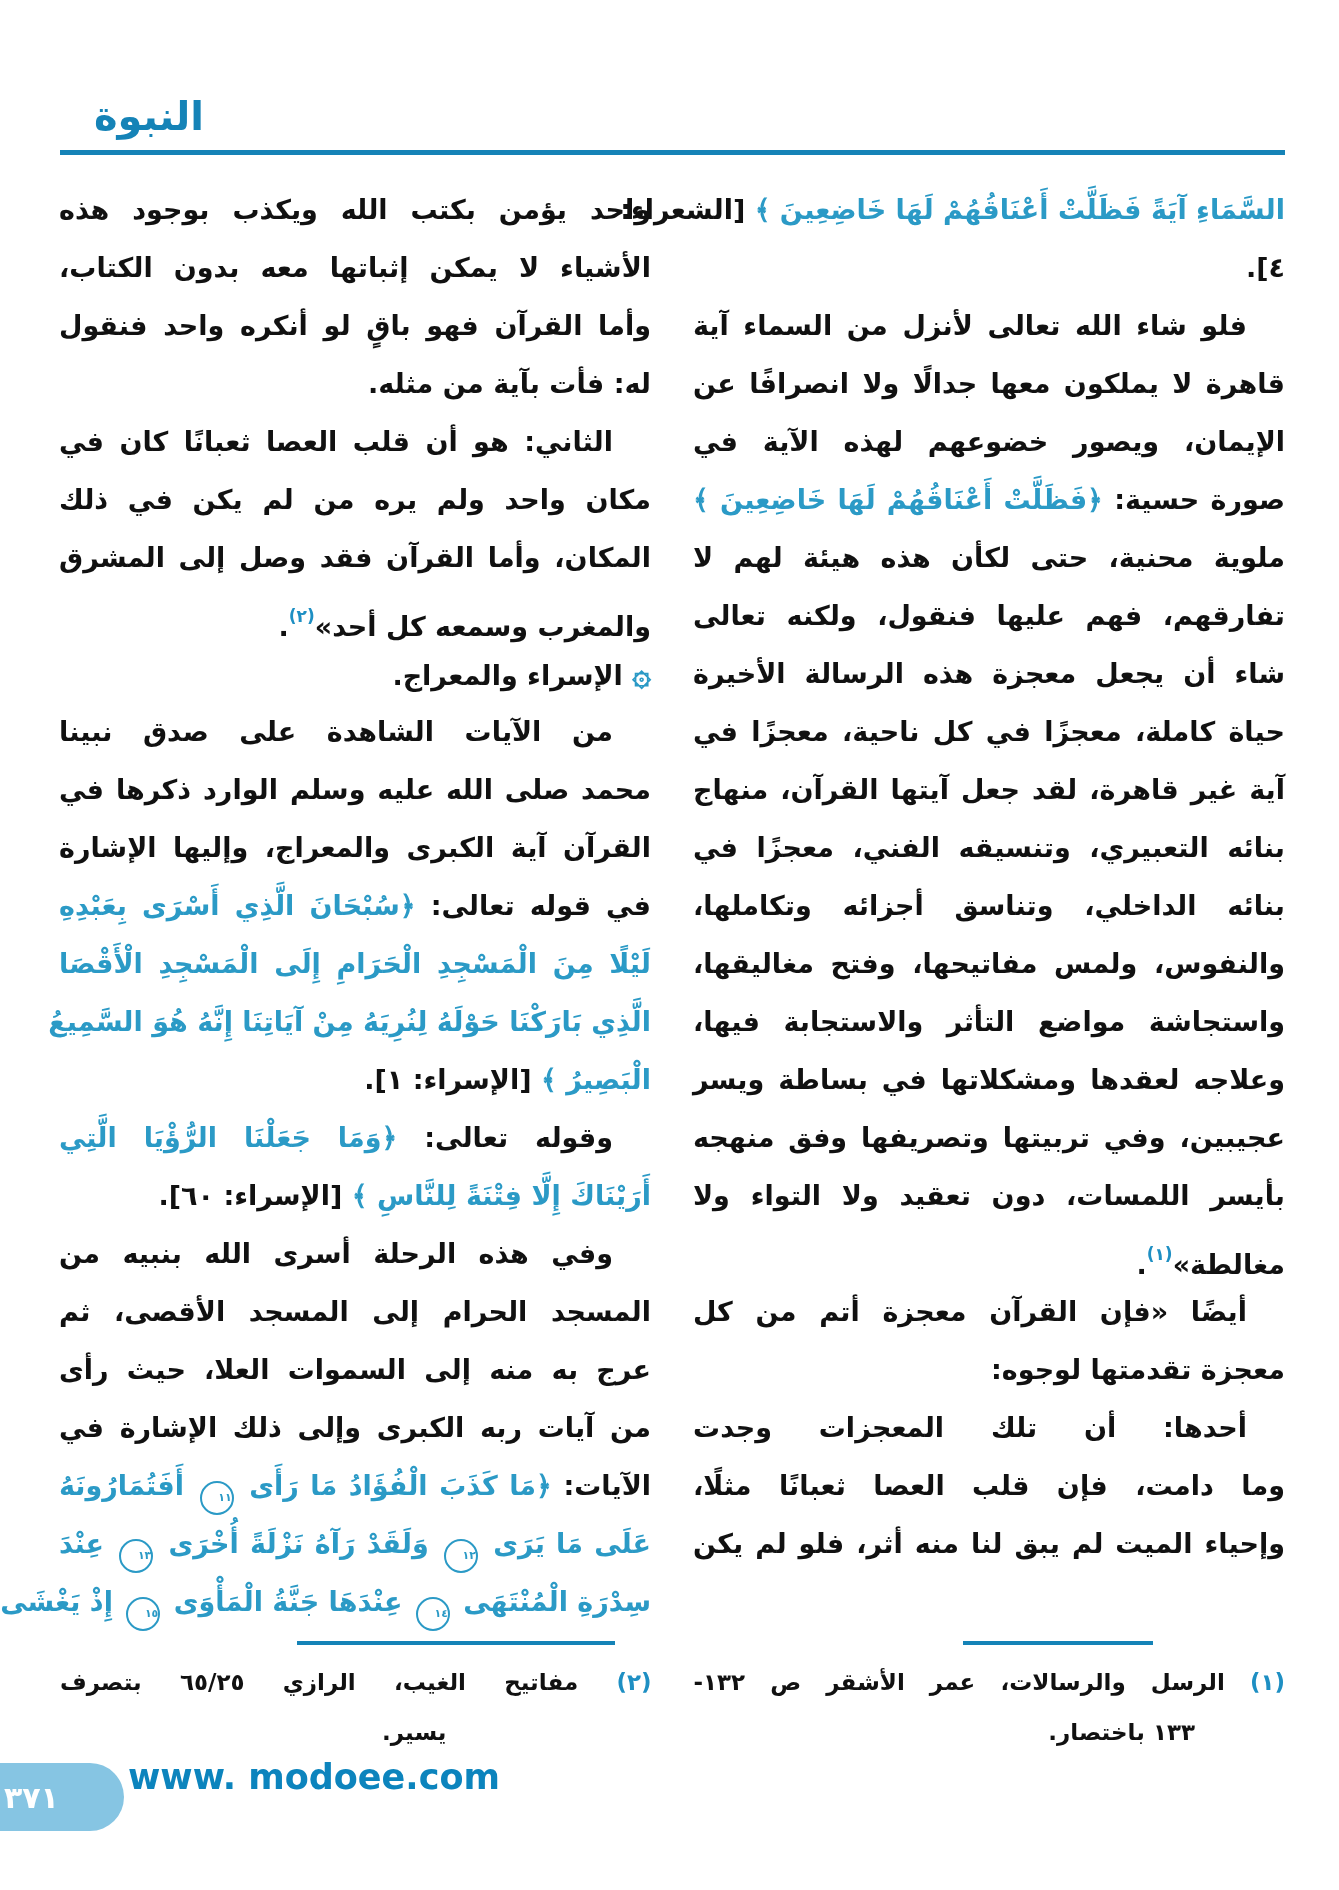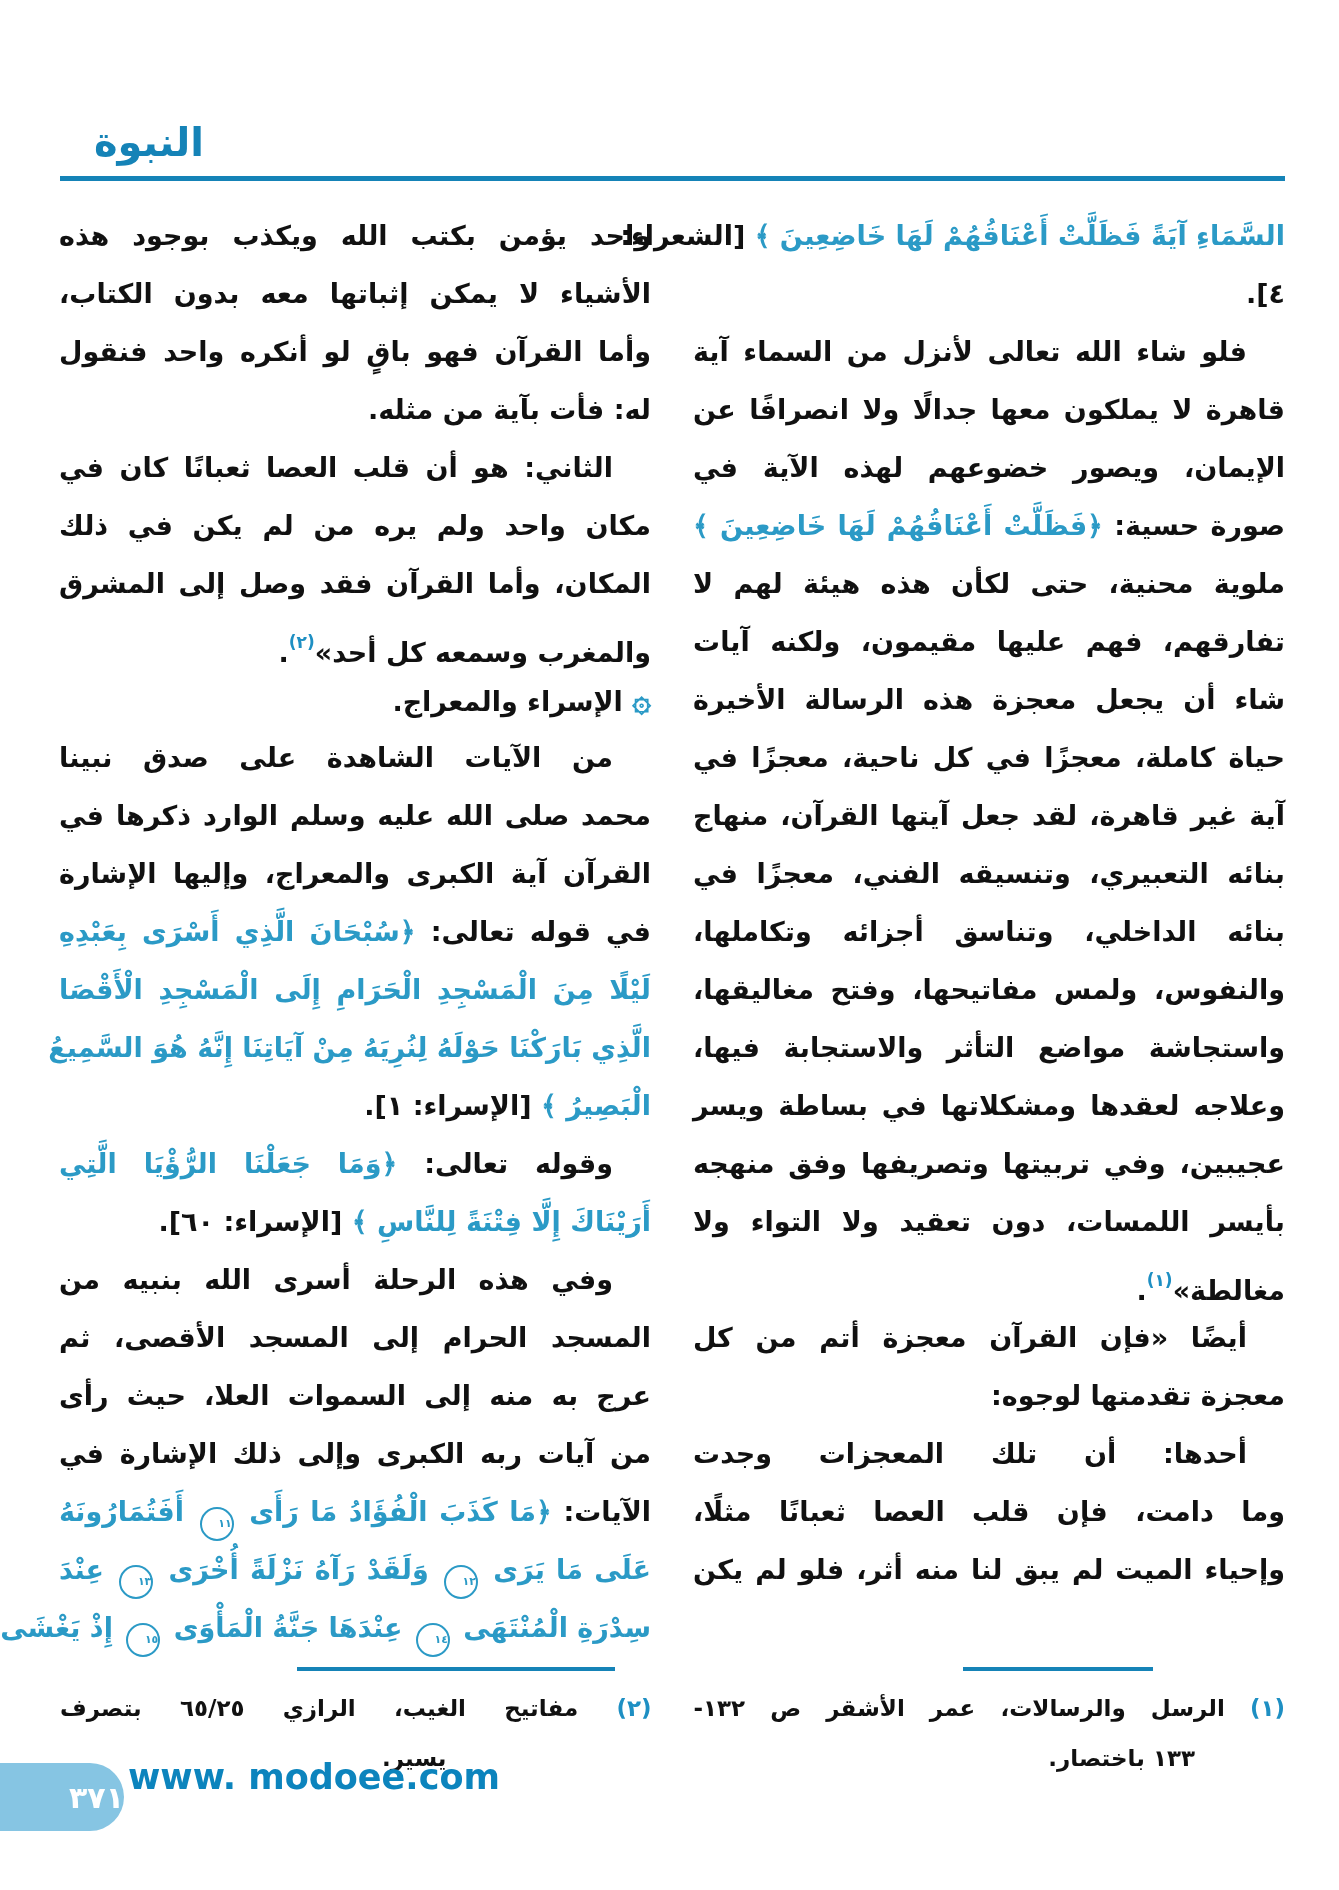--- a/index.html
+++ b/index.html
@@ -3,21 +3,21 @@
 <meta charset="utf-8">
 <style>
   html,body{margin:0;padding:0;}
   body{
     width:1339px;height:1890px;background:#ffffff;
     font-family:"DejaVu Sans", sans-serif;
     color:var(--text,#111);
     overflow:hidden;
   }
   .page{position:relative;width:1339px;height:1890px;overflow:hidden;}
-  .header{padding:92px 54px 0 60px;margin-top:26px;}
+  .header{padding:92px 54px 0 60px;}
   .section-title{
     color:var(--accent);font-size:40px;font-weight:bold;
     text-align:left;padding-left:34px;line-height:48px;
   }
   .header-rule{height:5px;background:var(--accent);margin:10px 0 0 0;}
   .columns{
     display:flex;direction:rtl;gap:42px;
     padding:26px 54px 0 60px;
   }
   .col{width:592px;font-size:27px;font-weight:bold;line-height:58px;}
@@ -45,21 +45,21 @@
   .fnrule{height:4px;background:var(--accent);margin-bottom:12px;}
   .fnrule-1{width:190px;margin-right:132px;}
   .fnrule-2{width:318px;margin-right:37px;}
   .fncol .ln{height:50px;}
   .ln.fnfirst{text-align-last:justify;}
   .ln.cont-r{text-align-last:right;padding-right:90px;}
   .ln.cont-l{text-align-last:right;padding-right:205px;}
   .page-badge{
     position:absolute;left:0;top:1763px;width:124px;height:68px;
     background:var(--badge);border-radius:0 36px 36px 0;
-    display:flex;align-items:center;justify-content:flex-end;
+    display:flex;align-items:center;justify-content:flex-start;
     color:#ffffff;font-size:30px;font-weight:bold;letter-spacing:7px;
     padding-left:4px;box-sizing:border-box;
   }
   .website{
     position:absolute;left:128px;top:1757px;direction:ltr;
     color:var(--link);font-size:35px;font-weight:bold;text-decoration:none;
   }
 </style>
 </head>
 <body>
@@ -73,21 +73,21 @@
 
   <div class="columns">
     <div class="col">
         <div class="ln"><span class="q">السَّمَاءِ آيَةً فَظَلَّتْ أَعْنَاقُهُمْ لَهَا خَاضِعِينَ ﴾</span><span class="t"> [الشعراء:</span></div>
         <div class="ln ref2"><span class="t">٤].</span></div>
         <div class="ln ind"><span class="t">فلو شاء الله تعالى لأنزل من السماء آية</span></div>
         <div class="ln"><span class="t">قاهرة لا يملكون معها جدالًا ولا انصرافًا عن</span></div>
         <div class="ln"><span class="t">الإيمان، ويصور خضوعهم لهذه الآية في</span></div>
         <div class="ln"><span class="t">صورة حسية: </span><span class="q">﴿فَظَلَّتْ أَعْنَاقُهُمْ لَهَا خَاضِعِينَ ﴾</span></div>
         <div class="ln"><span class="t">ملوية محنية، حتى لكأن هذه هيئة لهم لا</span></div>
-        <div class="ln"><span class="t">تفارقهم، فهم عليها مقيمون، ولكنه آيات</span></div>
+        <div class="ln"><span class="t">تفارقهم، فهم عليها فنقول، ولكنه تعالى</span></div>
         <div class="ln"><span class="t">شاء أن يجعل معجزة هذه الرسالة الأخيرة</span></div>
         <div class="ln"><span class="t">حياة كاملة، معجزًا في كل ناحية، معجزًا في</span></div>
         <div class="ln"><span class="t">آية غير قاهرة، لقد جعل آيتها القرآن، منهاج</span></div>
         <div class="ln"><span class="t">بنائه التعبيري، وتنسيقه الفني، معجزًا في</span></div>
         <div class="ln"><span class="t">بنائه الداخلي، وتناسق أجزائه وتكاملها،</span></div>
         <div class="ln"><span class="t">والنفوس، ولمس مفاتيحها، وفتح مغاليقها،</span></div>
         <div class="ln"><span class="t">واستجاشة مواضع التأثر والاستجابة فيها،</span></div>
         <div class="ln"><span class="t">وعلاجه لعقدها ومشكلاتها في بساطة ويسر</span></div>
         <div class="ln"><span class="t">عجيبين، وفي تربيتها وتصريفها وفق منهجه</span></div>
         <div class="ln"><span class="t">بأيسر اللمسات، دون تعقيد ولا التواء ولا</span></div>

